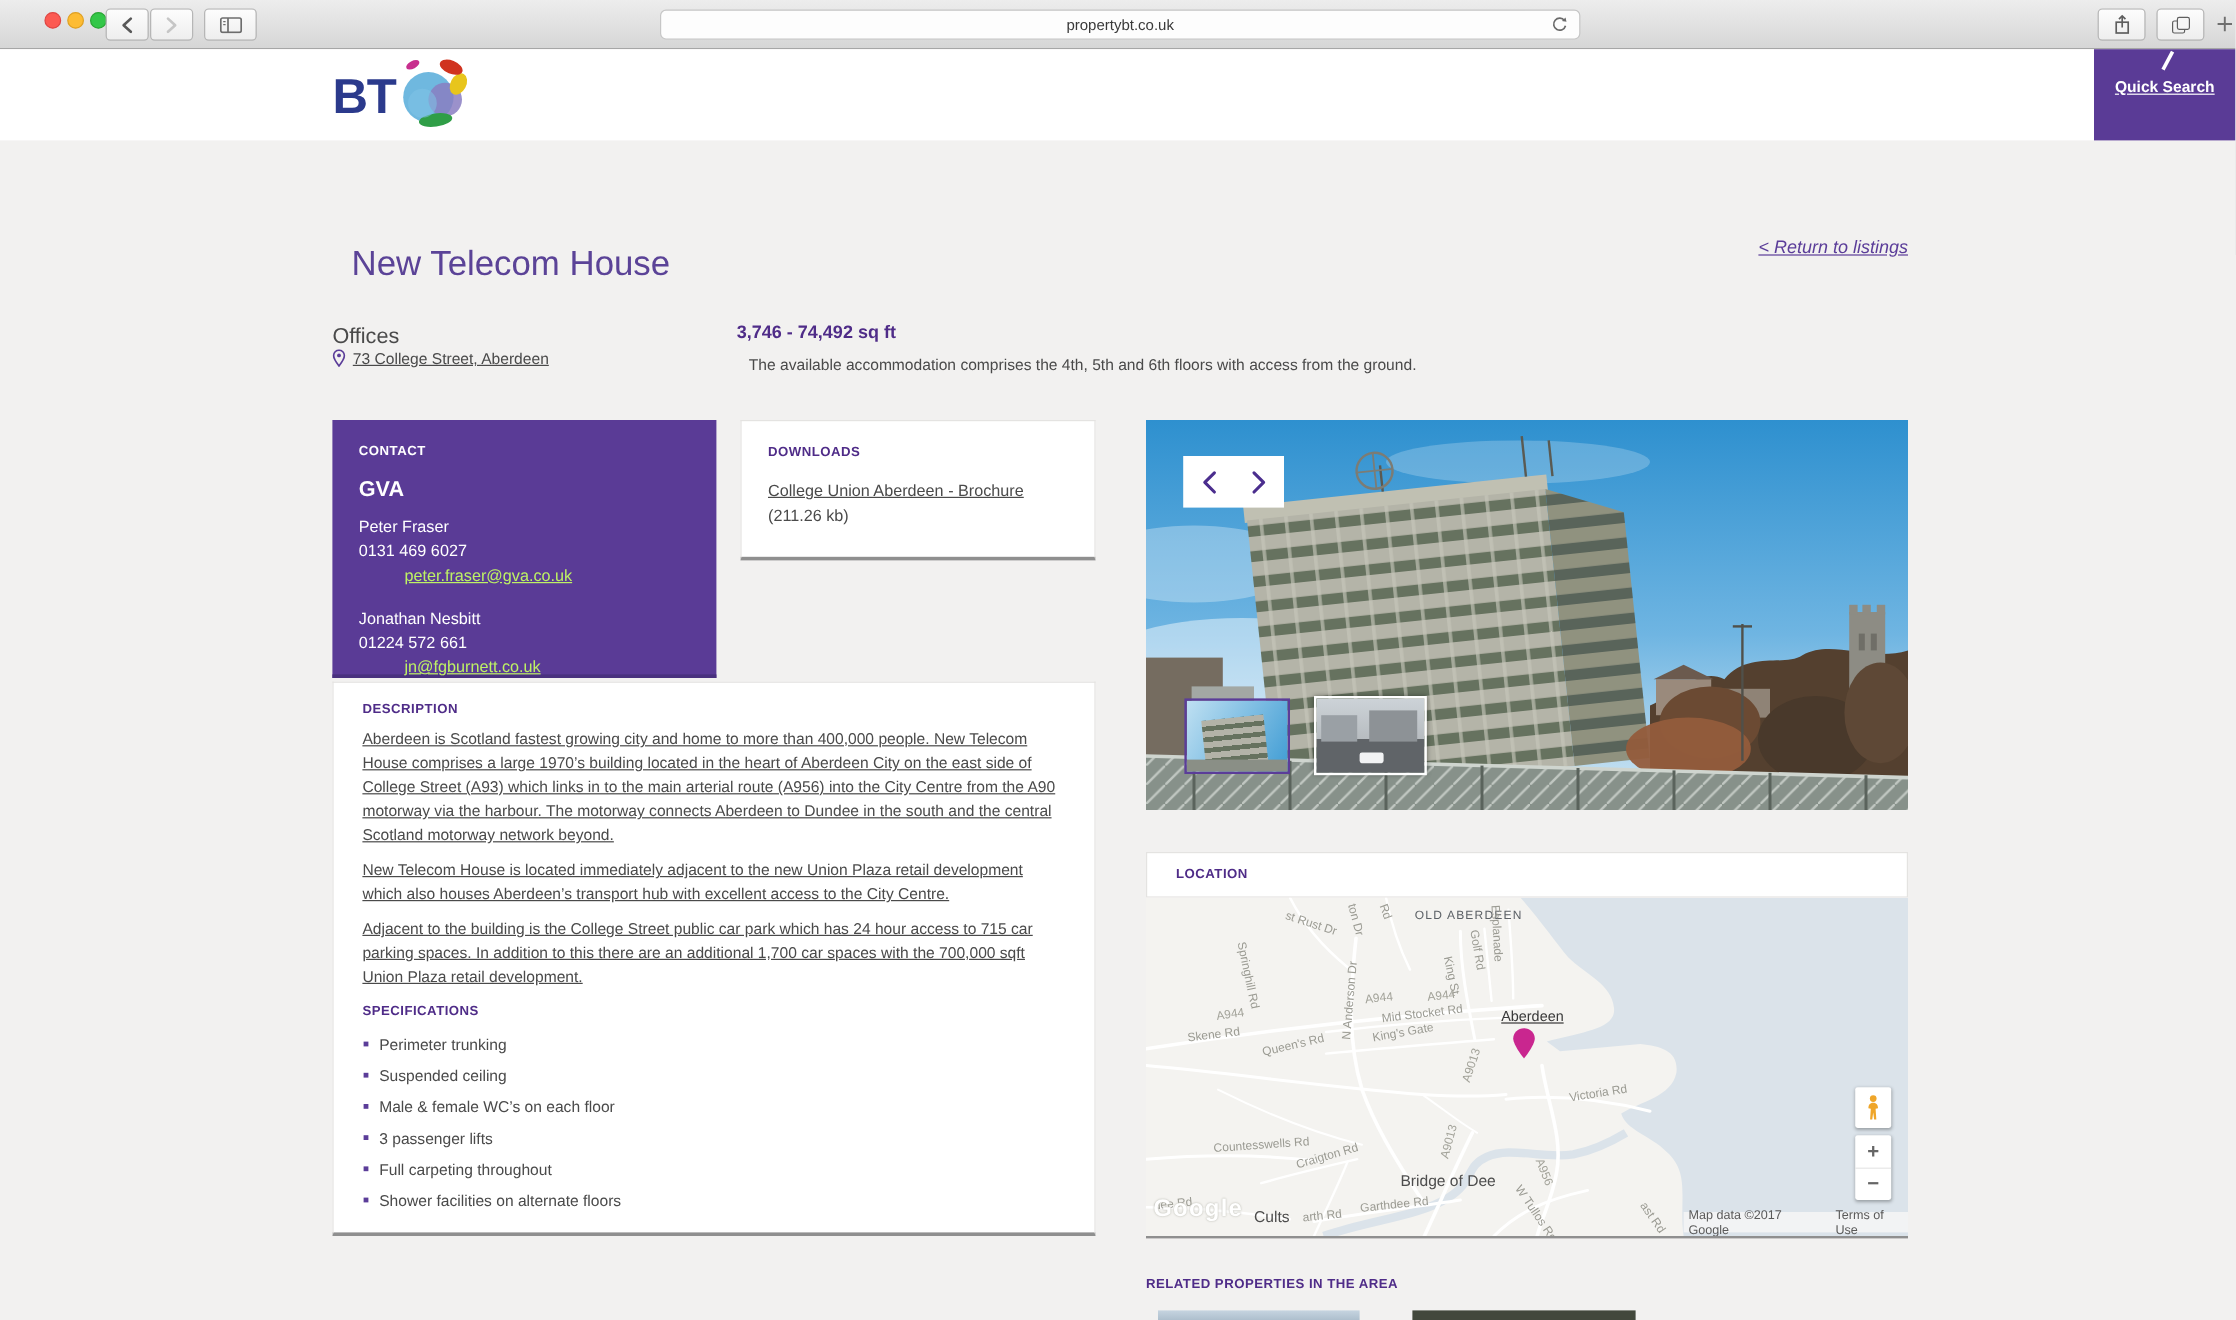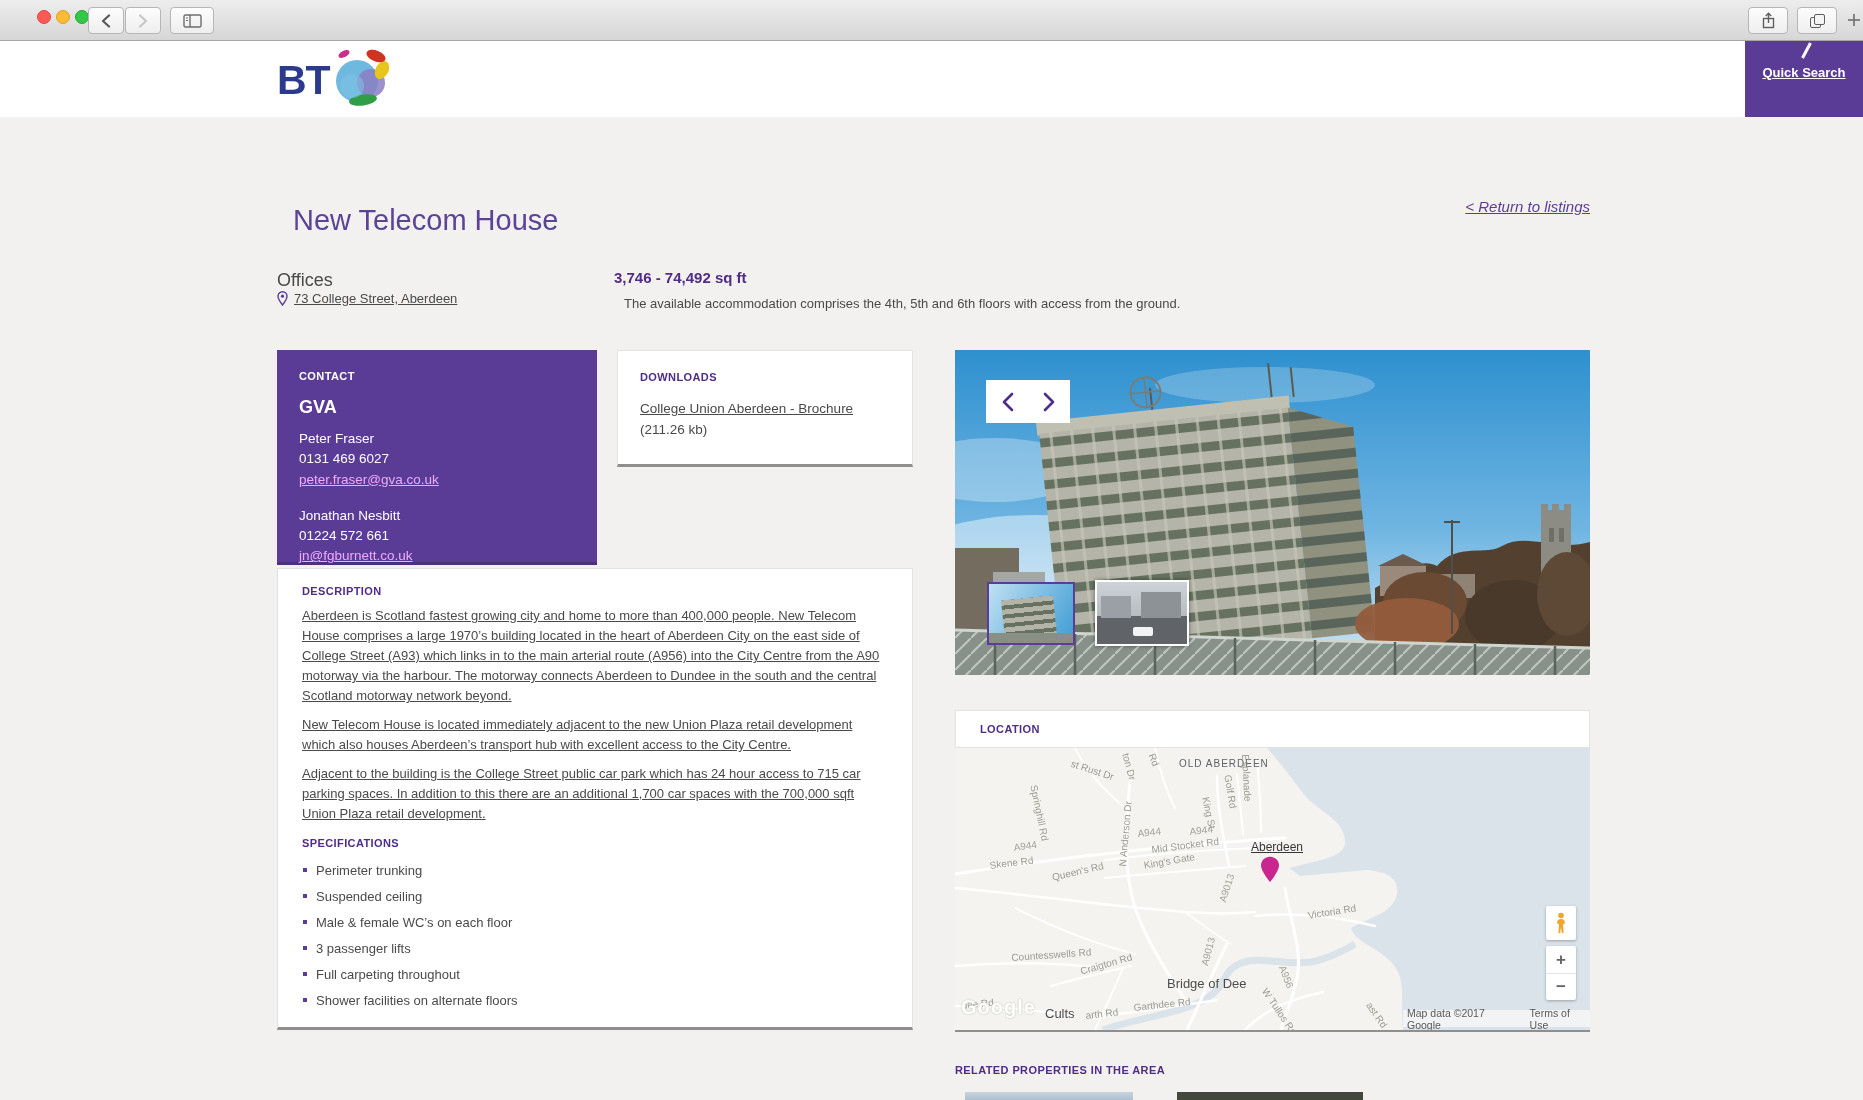--- a/index.html
+++ b/index.html
@@ -50,21 +50,21 @@
 
   
   .card{background:#fff;border:1px solid #e4e3e1;border-bottom:3px solid #8f8f8f;box-sizing:border-box;}
   .h-purple{font-size:11px;font-weight:bold;color:#4f2c88;letter-spacing:.4px;}
 
   #contact{position:absolute;left:277px;top:350px;width:320px;height:215px;background:#5a3b96;
            border-bottom:3px solid #49317e;box-sizing:border-box;padding:20px 22px;color:#fff;}
   #contact .h{font-size:11px;font-weight:bold;letter-spacing:.4px;}
   #contact .co{font-size:18px;font-weight:bold;margin-top:15px;}
   #contact .agent{margin-top:11px;font-size:13.5px;line-height:1.5;}
-  #contact a{color:#f0abfc;text-decoration:underline;cursor:pointer;}
+  #contact a{color:#bef264;text-decoration:underline;cursor:pointer;margin-left:38px;}
 
   #downloads{position:absolute;left:617px;top:350px;width:296px;height:117px;padding:20px 22px;}
   #downloads .file{margin-top:16px;font-size:13.5px;line-height:1.55;color:#4a4a4a;}
   #downloads .file a{color:#4a4a4a;text-decoration:underline;cursor:pointer;}
 
   #desc{position:absolute;left:277px;top:568px;width:636px;height:462px;padding:16px 24px;overflow:hidden;}
   #desc p{font-size:13px;line-height:20px;margin:9px 0;color:#4a4a4a;text-decoration:underline;}
   #desc .h2{margin-top:13px;}
   #desc ul{list-style:none;margin:13px 0 0 0;padding:0;}
   #desc li{position:relative;padding-left:14px;font-size:13px;line-height:18px;margin-bottom:8px;color:#4a4a4a;}
@@ -136,20 +136,29 @@
     </div>
     <div class="navbtn" id="btn-sidebar">
       <svg width="19" height="14">
         <rect x="1" y="1" width="17" height="12" rx="1.5" fill="none" stroke="#6d6d6d" stroke-width="1.4"></rect>
         <line x1="7" y1="1" x2="7" y2="13" stroke="#6d6d6d" stroke-width="1.4"></line>
         <line x1="3" y1="4" x2="5" y2="4" stroke="#6d6d6d" stroke-width="1"></line>
         <line x1="3" y1="6.5" x2="5" y2="6.5" stroke="#6d6d6d" stroke-width="1"></line>
       </svg>
     </div>
 
+    <div id="urlbar">
+      <span>propertybt.co.uk</span>
+      <span id="reload">
+        <svg width="15" height="15">
+          <path d="M11.8,4.2 A5,5 0 1 0 12.6,8.4" fill="none" stroke="#6a6a6a" stroke-width="1.4"></path>
+          <polygon points="9.6,4.6 13.4,5.2 12.6,1.6" fill="#6a6a6a"></polygon>
+        </svg>
+      </span>
+    </div>
 
     <div class="navbtn" id="btn-share">
       <svg width="15" height="17">
         <rect x="2.5" y="6.5" width="10" height="9" fill="none" stroke="#5f5f5f" stroke-width="1.4"></rect>
         <line x1="7.5" y1="11" x2="7.5" y2="1.5" stroke="#5f5f5f" stroke-width="1.4"></line>
         <polyline points="4.8,4 7.5,1.2 10.2,4" fill="none" stroke="#5f5f5f" stroke-width="1.4"></polyline>
       </svg>
     </div>
     <div class="navbtn" id="btn-tabs">
       <span class="tabsq">

